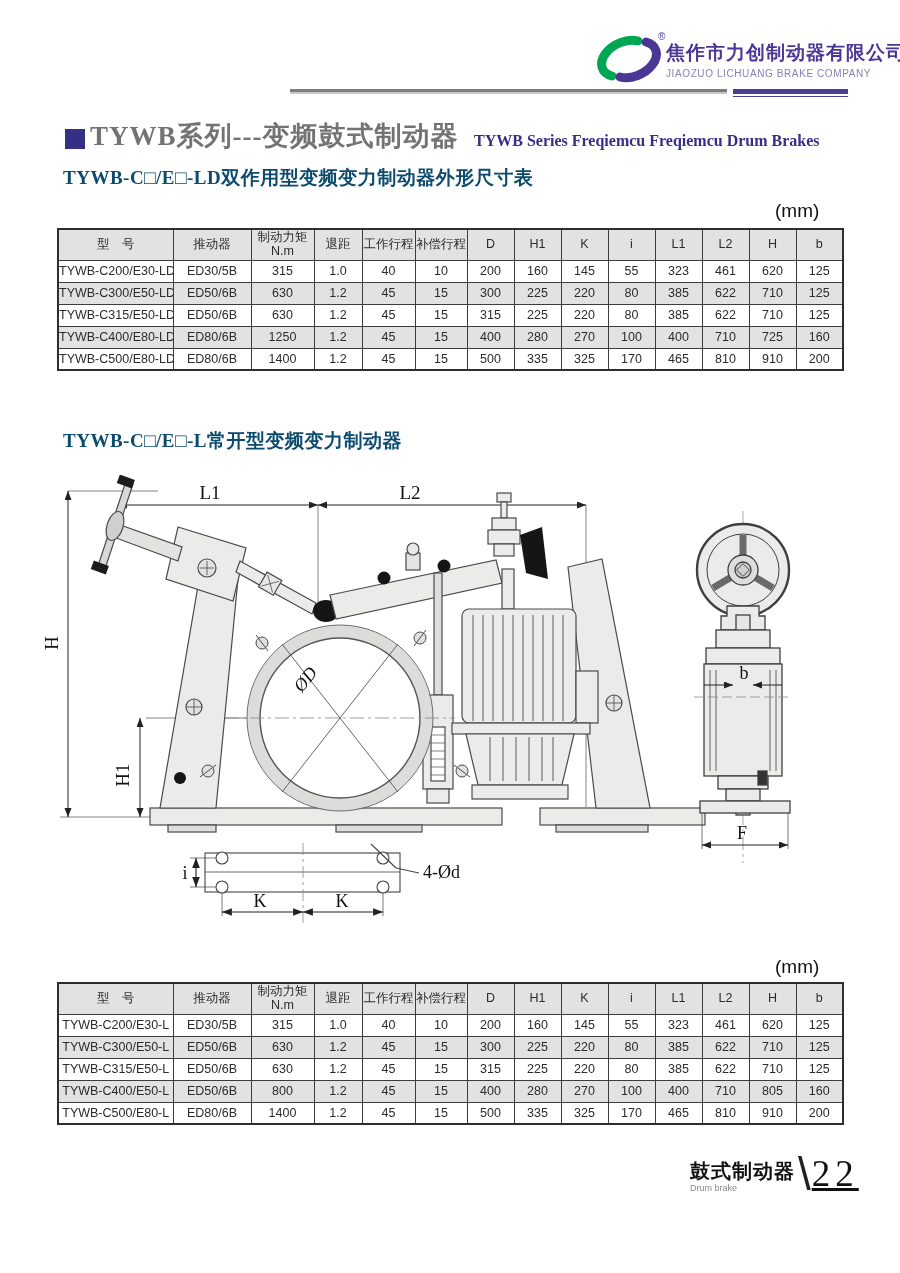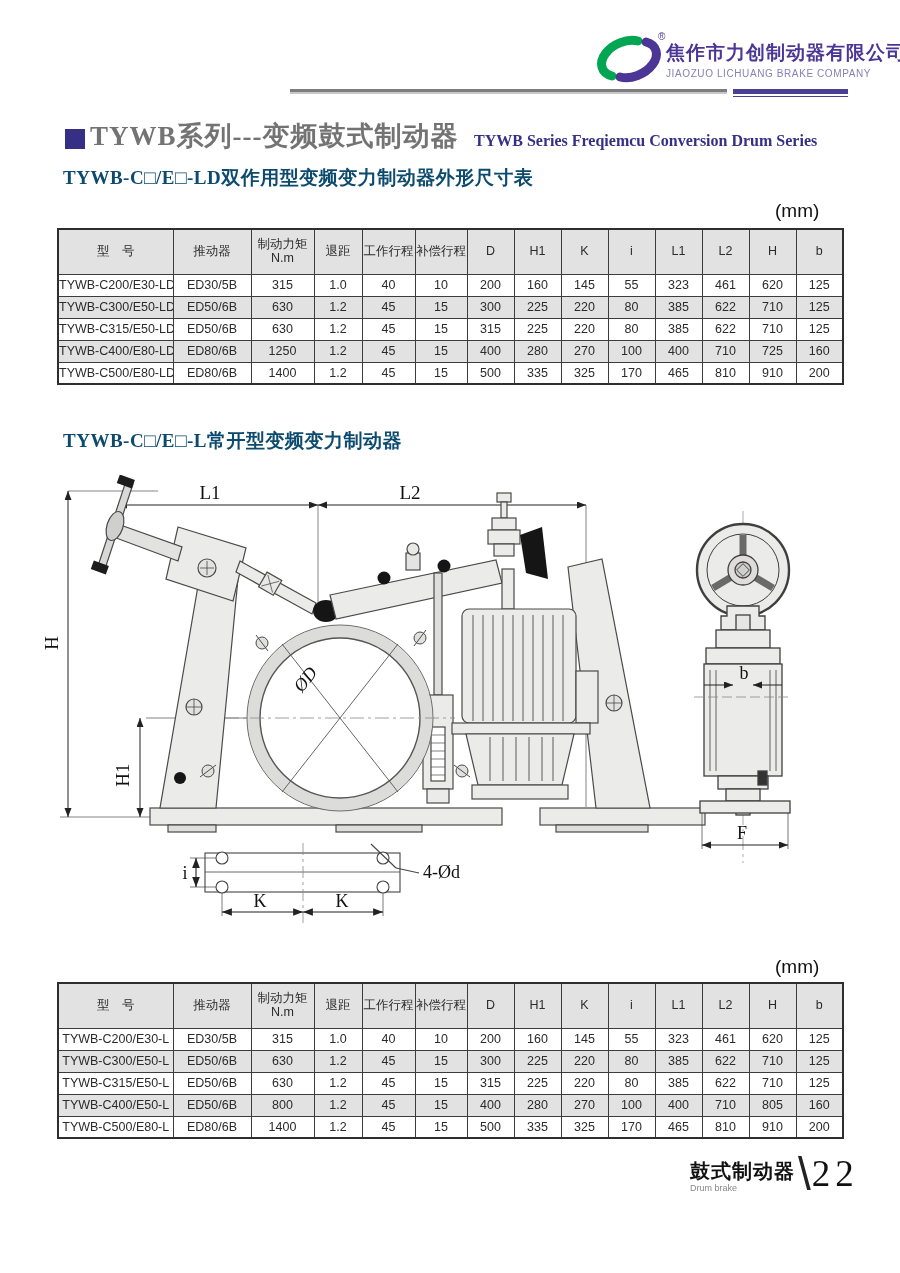--- a/index.html
+++ b/index.html
@@ -30,34 +30,34 @@
   .section-1 { top:199px; } .section-2 { top:955px; }
   .unit { position:absolute; left:775px; font-size:19px; color:#111; }
   .unit-1 { top:200px; } .unit-2 { top:956px; }
 
   
   table.spec { position:absolute; left:57px; width:786px; border-collapse:collapse; table-layout:fixed;
                font-size:12.5px; color:#2b2b2b; border:2px solid #2e2e2e; }
   .table-1 { top:228px; } .table-2 { top:982px; }
   table.spec th, table.spec td { border:1px solid #3c3c3c; text-align:center; padding:0;
                overflow:hidden; white-space:nowrap; font-weight:400; }
-  table.spec thead th { height:45px; background:#e2e2e2; white-space:pre-line; line-height:1.1; }
+  table.spec thead th { height:31px; background:#e2e2e2; white-space:pre-line; line-height:1.1; }
   table.spec tbody td { height:22px; }
   table.spec tbody tr:nth-child(even) td { background:#e2e2e2; }
 
   
   .drawing { position:absolute; left:0; top:475px; }
 
   
   .footer { position:absolute; left:690px; top:1152px; display:flex; align-items:flex-start; }
   .footer .labels { text-align:left; margin-top:6px; }
   .footer .cn { font-size:20px; font-weight:700; color:#111; letter-spacing:1px; white-space:nowrap; }
   .footer .en { font-size:9px; color:#888; margin-top:-2px; }
   .footer .slash { font-size:46px; font-weight:300; color:#222; line-height:44px; margin:0 1px 0 3px; }
-  .footer .num { font-family:"Liberation Serif", serif; font-size:37px; color:#111; letter-spacing:5px; line-height:44px; }
+  .footer .num { font-family:"Liberation Serif", serif; font-size:37px; color:#111; letter-spacing:5px; line-height:44px;text-decoration:underline; }
 </style>
 </head>
 <body>
 
 <div class="page">
 
   <svg class="logo" width="80" height="62" viewBox="0 0 80 62">
     <path d="M48,13 A21,14 -25 1 0 22,48" fill="none" stroke="#00a651" stroke-width="9" stroke-linecap="round"></path>
     <path d="M30,49 A21,14 -25 1 0 56,14" fill="none" stroke="#4b3595" stroke-width="9" stroke-linecap="round"></path>
     <text x="68" y="12" font-size="10" fill="#4b3595">®</text>
@@ -65,21 +65,21 @@
   <div class="company">
     <div class="cn">焦作市力创制动器有限公司</div>
     <div class="en">JIAOZUO LICHUANG BRAKE COMPANY</div>
   </div>
   <div class="bar-gray"></div>
   <div class="bar-purple"></div>
   <div class="bar-purple2"></div>
 
   <div class="title-square"></div>
   <div class="title-cn">TYWB系列---变频鼓式制动器</div>
-  <div class="title-en">TYWB Series Freqiemcu Conversion Drum Series</div>
+  <div class="title-en">TYWB Series Freqiemcu Freqiemcu Drum Brakes</div>
   <div class="subtitle subtitle-ld">TYWB-C□/E□-LD双作用型变频变力制动器外形尺寸表</div>
 
   <div class="section-label section-1">■ 技术参数及外形尺寸表</div>
   <div class="unit unit-1">(mm)</div>
 
   <table class="spec table-1">
     <colgroup>
       <col style="width:115px">
         <col style="width:78px">
         <col style="width:63px">

